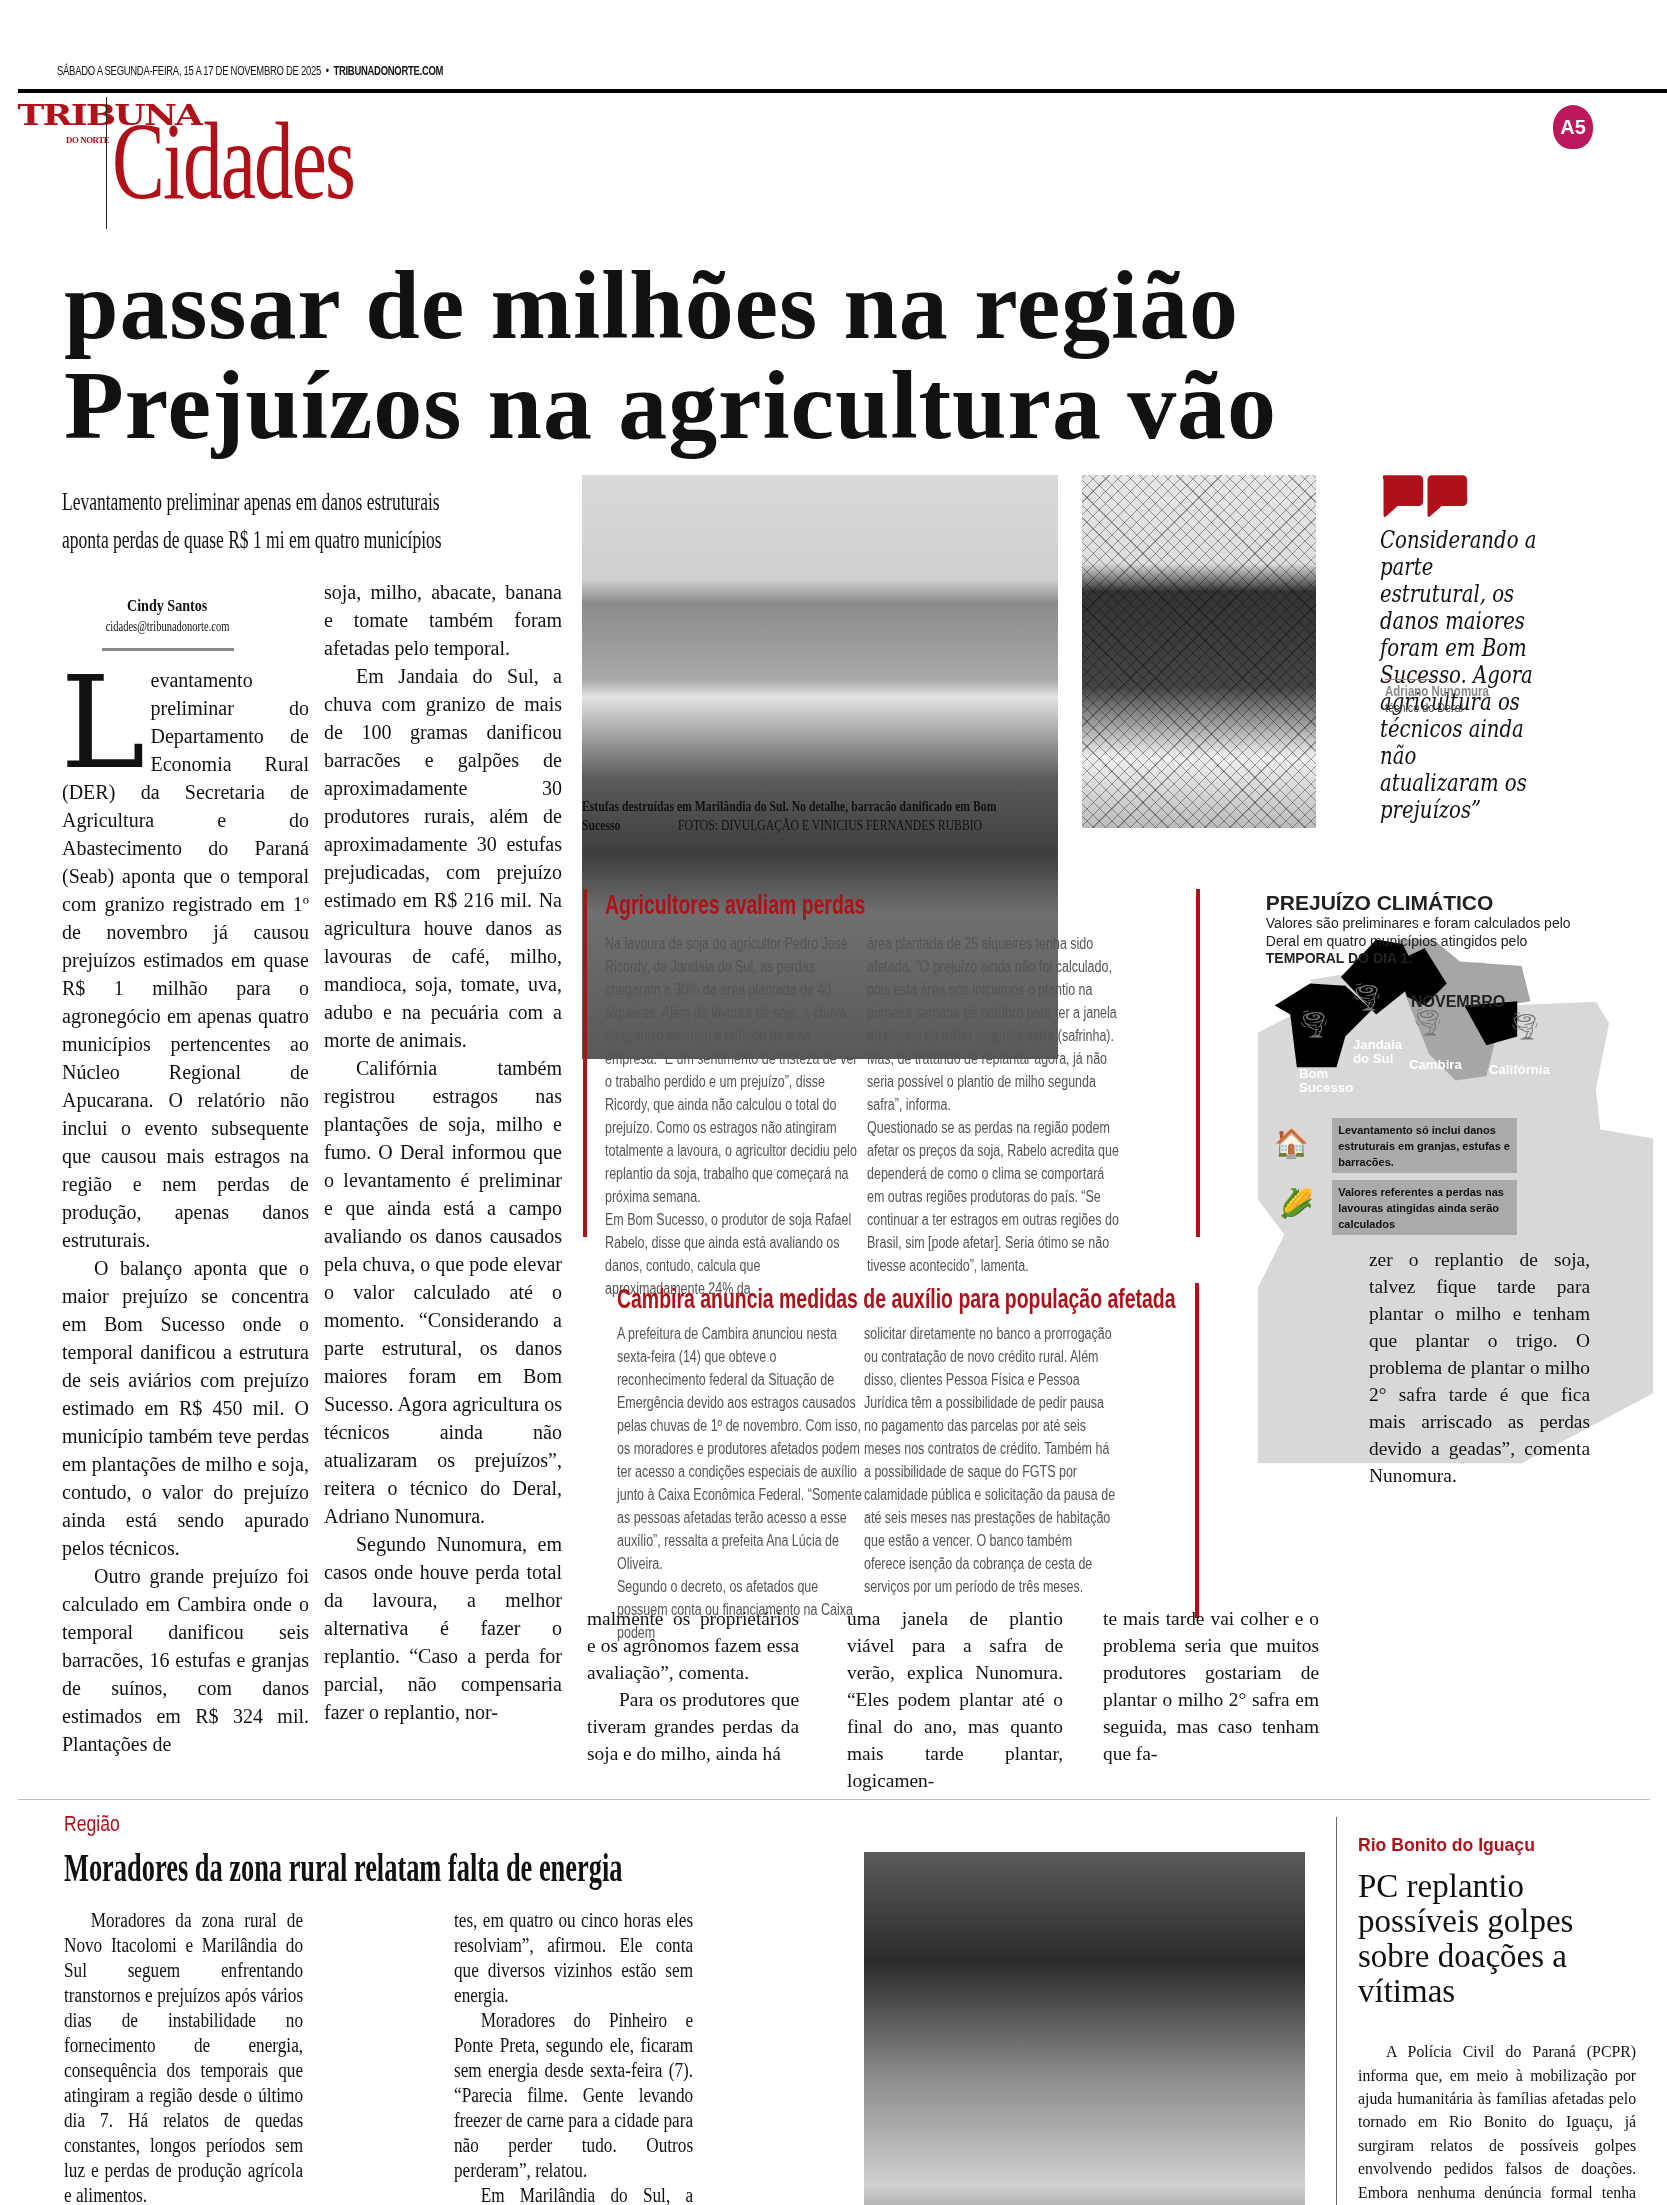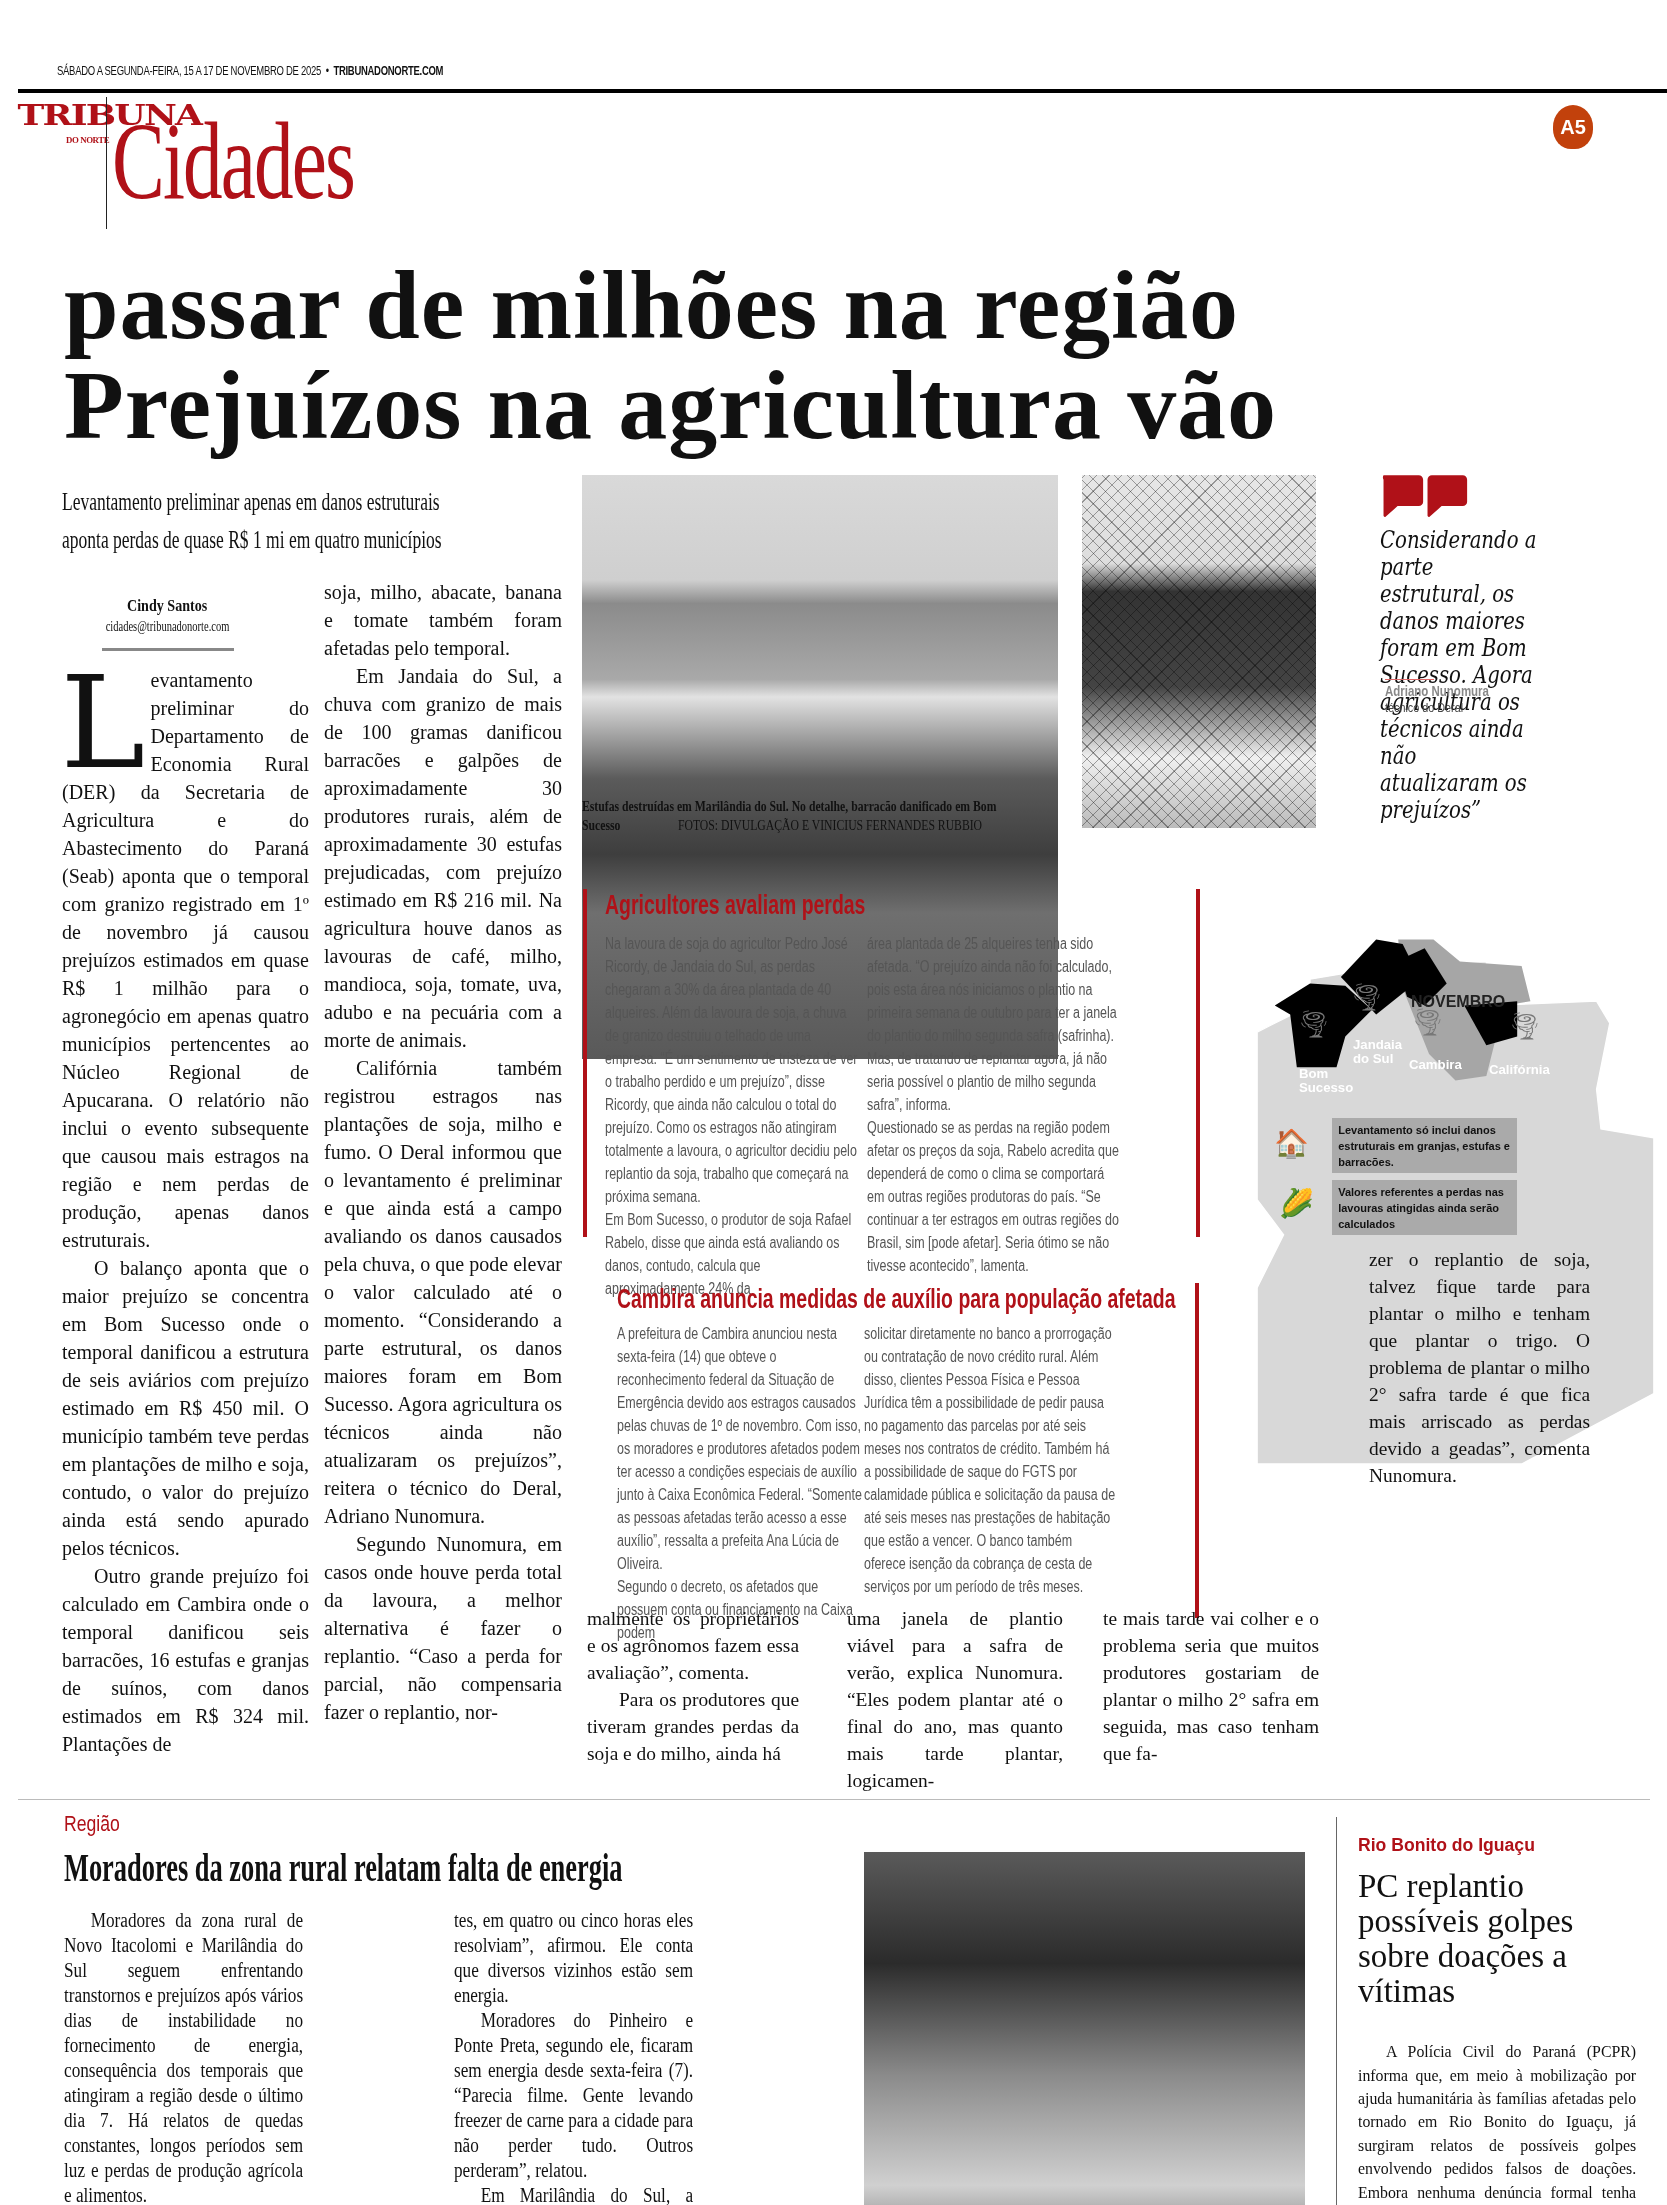--- a/index.html
+++ b/index.html
@@ -7,21 +7,21 @@
 body{position:relative;font-family:"Liberation Serif","DejaVu Serif",serif;color:#111}
 .abs{position:absolute}
 .narrow{font-family:"Liberation Sans","DejaVu Sans",sans-serif;transform-origin:left top}
 .topline{left:57px;top:63px;font-size:13.2px;letter-spacing:-0.4px;transform:scaleX(.72);transform-origin:left top;white-space:nowrap}
 .topline b{font-weight:bold}
 .rule{left:17.6px;top:89px;width:1658px;height:3.5px;background:#000}
 .logo{left:17.6px;top:101px;color:#b01118;font-family:"DejaVu Serif",serif;font-weight:900;font-size:36px;letter-spacing:-1.8px;line-height:1;transform:scaleY(.78);transform-origin:left top}
 .logo-sub{left:44px;top:123px;color:#b01118;font-size:8.8px;font-weight:bold;letter-spacing:-0.4px}
 .vrule{left:106px;top:97px;width:1.3px;height:132px;background:#222}
 .section{left:112px;top:106px;font-size:110px;color:#b01118;transform:scaleX(.72);transform-origin:left top;line-height:1;letter-spacing:-2.6px}
-.pagebadge{left:1553px;top:105px;width:40px;height:44px;background:#c2410c;border-radius:50% 50% 45% 45%;color:#fff;font-weight:bold;font-size:20px;display:flex;align-items:center;justify-content:center;font-family:"Liberation Sans",sans-serif}
+.pagebadge{left:1553px;top:105px;width:40px;height:44px;background:#be185d;border-radius:50% 50% 45% 45%;color:#fff;font-weight:bold;font-size:20px;display:flex;align-items:center;justify-content:center;font-family:"Liberation Sans",sans-serif}
 .headline{left:64px;top:256px;font-size:98px;font-weight:bold;line-height:1.02;letter-spacing:0.9px;white-space:nowrap}
 .deck{left:62px;top:483px;font-size:25px;line-height:1.5;transform:scaleX(.7);transform-origin:left top;white-space:nowrap}
 .byline{left:53px;top:598px;width:265px;text-align:center}
 .byline .name{font-weight:bold;font-size:17.6px;transform:scaleX(.8);display:inline-block}
 .byline .email{font-size:14px;display:block;transform:scaleX(.75);margin-top:2.6px}
 .byline .bar{width:132px;height:3.5px;background:#888;margin:13.2px auto 0}
 .col{font-size:20px;line-height:28px;text-align:justify}
 .col p{text-indent:32px}
 .col p.noind{text-indent:0}
 .dropcap{float:left;font-size:128px;line-height:101px;margin:6.2px 5.3px 0 -1.8px;font-family:"DejaVu Serif",serif}
@@ -145,20 +145,26 @@
 
 <div class="abs" style="left:1257px;top:891px;width:397px;height:750px">
   <svg class="abs" style="left:0;top:0" width="397" height="573" viewBox="0 0 900 1300">
     <polygon points="0,320 120,260 120,200 300,170 520,160 520,260 770,250 800,300 770,450 780,540 900,560 900,1140 600,1300 0,1300 0,900 60,780 0,700" fill="#d8d8d8" stroke="#fff" stroke-width="3"></polygon>
     <polygon points="320,110 400,110 460,160 600,170 620,250 560,260 520,420 450,430 390,370 330,220" fill="#a6a6a6"></polygon>
     <polygon points="40,260 120,210 200,215 260,270 200,330 180,400 90,400 75,280" fill="#000"></polygon>
     <polygon points="190,195 270,110 330,120 370,200 270,280" fill="#000"></polygon>
     <polygon points="315,160 380,130 430,210 380,260 340,240" fill="#000"></polygon>
     <polygon points="470,260 590,250 590,330 520,350" fill="#000"></polygon>
   </svg>
+  <div class="abs" style="left:8.8px;top:0">
+    <div class="info-title">PREJUÍZO CLIMÁTICO</div>
+    <div class="info-sub">Valores são preliminares e foram calculados pelo</div>
+    <div class="info-sub">Deral em quatro municípios atingidos pelo</div>
+    <div class="info-sub" style="font-weight:bold">TEMPORAL DO DIA 1:</div>
+  </div>
   <div class="maplabel" style="left:154px;top:104px;color:#222;font-size:16px">NOVEMBRO</div>
   <div class="maplabel" style="left:96px;top:147px;width:53px">Jandaia do Sul</div>
   <div class="maplabel" style="left:152px;top:167px">Cambira</div>
   <div class="maplabel" style="left:232px;top:172px">Califórnia</div>
   <div class="maplabel" style="left:42px;top:176px;width:57px">Bom Sucesso</div>
   <div class="abs" style="left:40px;top:117px;font-size:26.5px;color:#777">🌪</div>
   <div class="abs" style="left:93px;top:90px;font-size:26.5px;color:#777">🌪</div>
   <div class="abs" style="left:154px;top:115px;font-size:26.5px;color:#777">🌪</div>
   <div class="abs" style="left:251px;top:119px;font-size:26.5px;color:#777">🌪</div>
   <div class="abs" style="left:17.6px;top:236px;font-size:28px">🏠</div>

